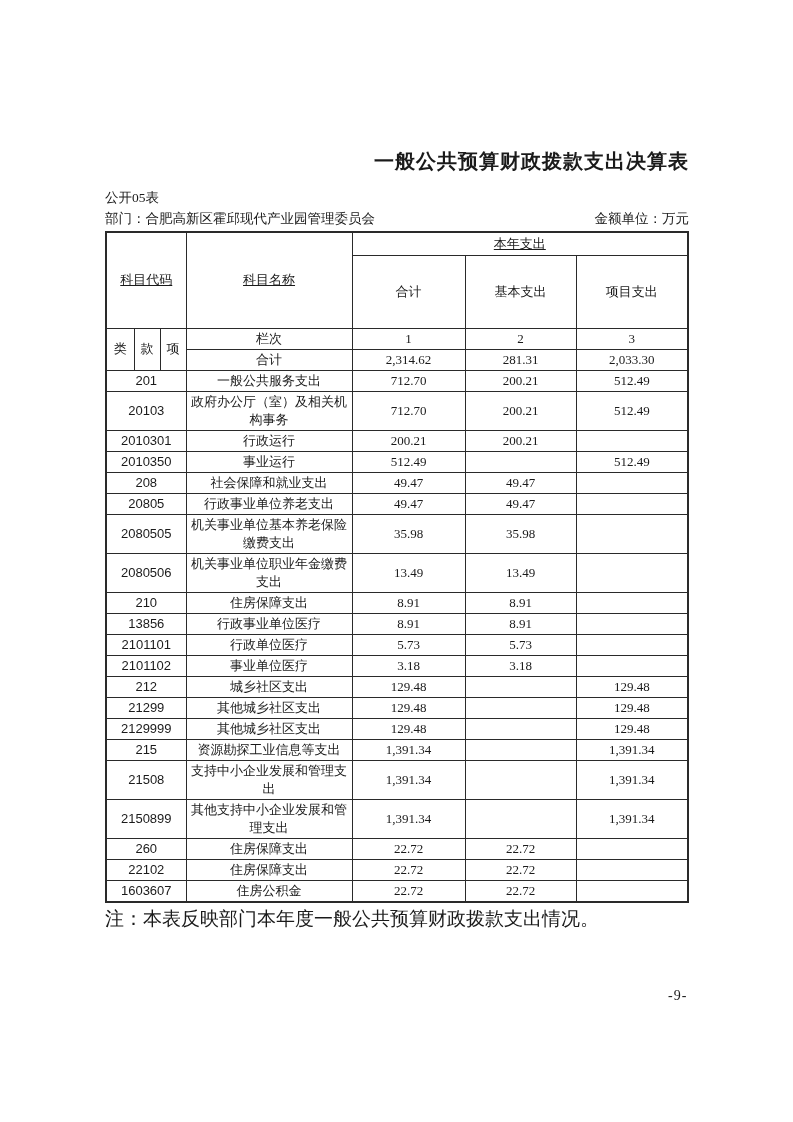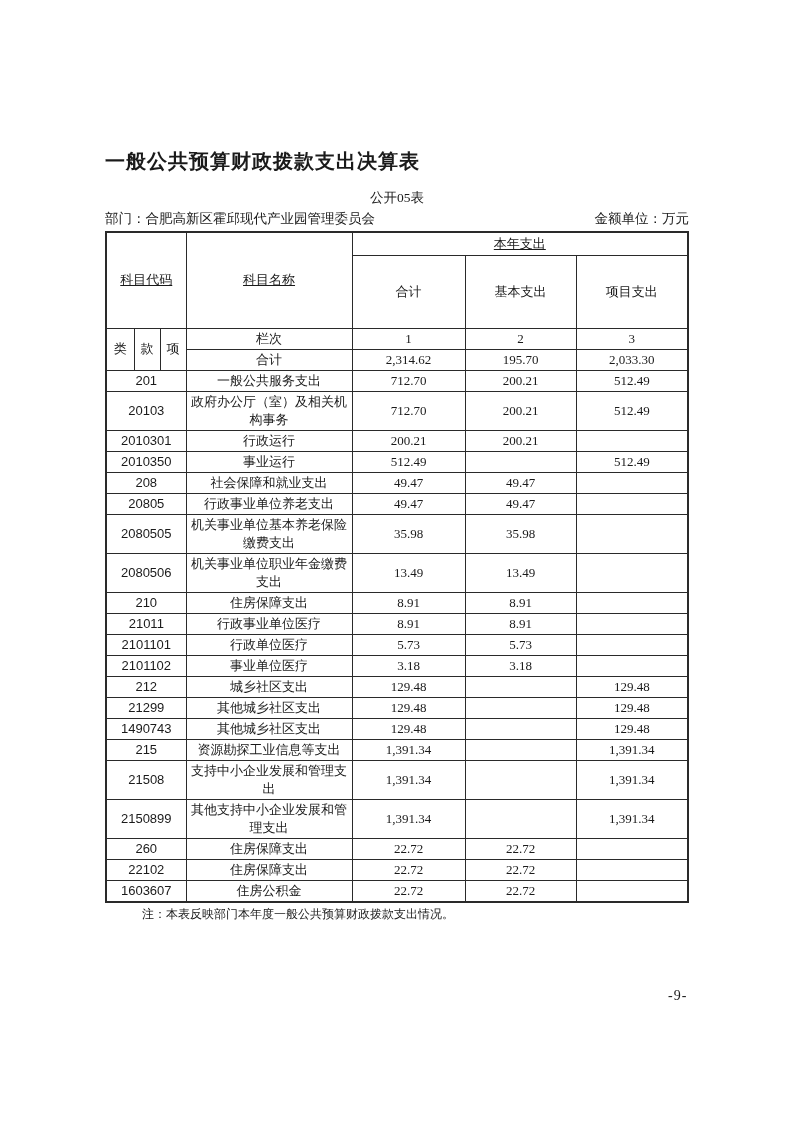--- a/index.html
+++ b/index.html
@@ -11,29 +11,29 @@
     font-family: "Liberation Serif", "DejaVu Serif", serif;
     color: #1a1a1a;
   }
   .page {
     position: absolute;
     left: 105px;
     top: 148px;
     width: 584px;
   }
   .doc-title {
-    text-align: left;
+    text-align: right;
     font-family: "Liberation Sans", "DejaVu Sans", sans-serif;
     font-weight: bold;
     font-size: 20px;
     letter-spacing: 1px;
     margin-bottom: 14px;
   }
   .table-code-line {
-    text-align: center;
+    text-align: left;
     font-size: 13.5px;
     margin-bottom: 3px;
   }
   .meta-line {
     display: flex;
     justify-content: space-between;
     font-size: 13.5px;
     margin-bottom: 3px;
   }
   table.budget {
@@ -57,23 +57,22 @@
   .h-row3 td { height: 21px; }
   .h-row4 td { height: 20px; }
   .data-row td { height: 20px; }
   td.code-cell {
     text-align: left;
     padding-left: 3px;
     font-family: Liberation Sans, sans-serif;
   }
   td.num-cell { text-align: center; }
   .note-line {
-    font-size: 12px;
+    font-size: 19px;
     margin-top: 3px;
-    margin-left: 37px;
   }
   .page-number {
     position: absolute;
     left: 668px;
     top: 988px;
     font-size: 14px;
     letter-spacing: 1px;
   }
 </style>
 </head>
@@ -116,21 +115,21 @@
         <td rowspan="2">款</td>
         <td rowspan="2">项</td>
         <td>栏次</td>
         <td>1</td>
         <td>2</td>
         <td>3</td>
       </tr>
       <tr class="h-row4">
         <td>合计</td>
         <td class="num-cell">2,314.62</td>
-        <td class="num-cell">195.70</td>
+        <td class="num-cell">281.31</td>
         <td class="num-cell">2,033.30</td>
       </tr>
     </tbody>
     <tbody>
         <tr class="data-row">
     <td class="code-cell" colspan="3">201</td>
     <td>一般公共服务支出</td>
     <td class="num-cell">712.70</td>
     <td class="num-cell">200.21</td>
     <td class="num-cell">512.49</td>
@@ -185,21 +184,21 @@
     <td class="num-cell"></td>
   </tr>
         <tr class="data-row">
     <td class="code-cell" colspan="3">210</td>
     <td>住房保障支出</td>
     <td class="num-cell">8.91</td>
     <td class="num-cell">8.91</td>
     <td class="num-cell"></td>
   </tr>
         <tr class="data-row">
-    <td class="code-cell" colspan="3">21011</td>
+    <td class="code-cell" colspan="3">13856</td>
     <td>行政事业单位医疗</td>
     <td class="num-cell">8.91</td>
     <td class="num-cell">8.91</td>
     <td class="num-cell"></td>
   </tr>
         <tr class="data-row">
     <td class="code-cell" colspan="3">2101101</td>
     <td>行政单位医疗</td>
     <td class="num-cell">5.73</td>
     <td class="num-cell">5.73</td>
@@ -220,21 +219,21 @@
     <td class="num-cell">129.48</td>
   </tr>
         <tr class="data-row">
     <td class="code-cell" colspan="3">21299</td>
     <td>其他城乡社区支出</td>
     <td class="num-cell">129.48</td>
     <td class="num-cell"></td>
     <td class="num-cell">129.48</td>
   </tr>
         <tr class="data-row">
-    <td class="code-cell" colspan="3">1490743</td>
+    <td class="code-cell" colspan="3">2129999</td>
     <td>其他城乡社区支出</td>
     <td class="num-cell">129.48</td>
     <td class="num-cell"></td>
     <td class="num-cell">129.48</td>
   </tr>
         <tr class="data-row">
     <td class="code-cell" colspan="3">215</td>
     <td>资源勘探工业信息等支出</td>
     <td class="num-cell">1,391.34</td>
     <td class="num-cell"></td>

